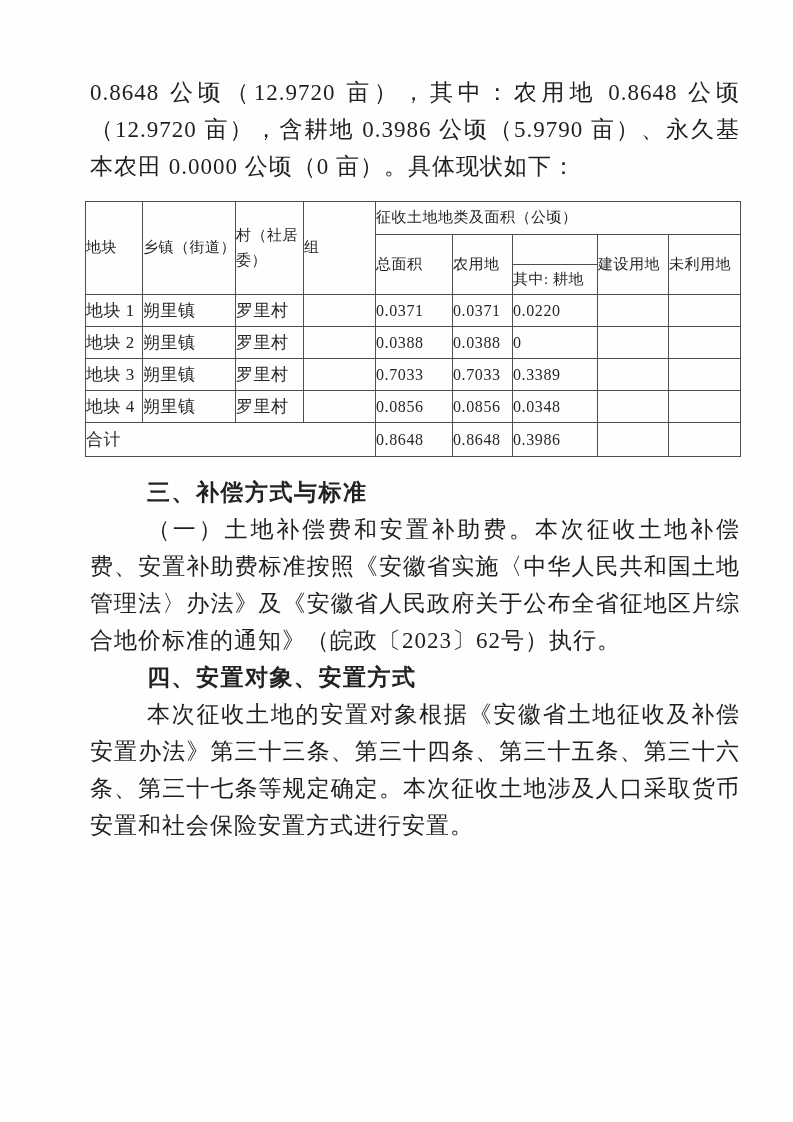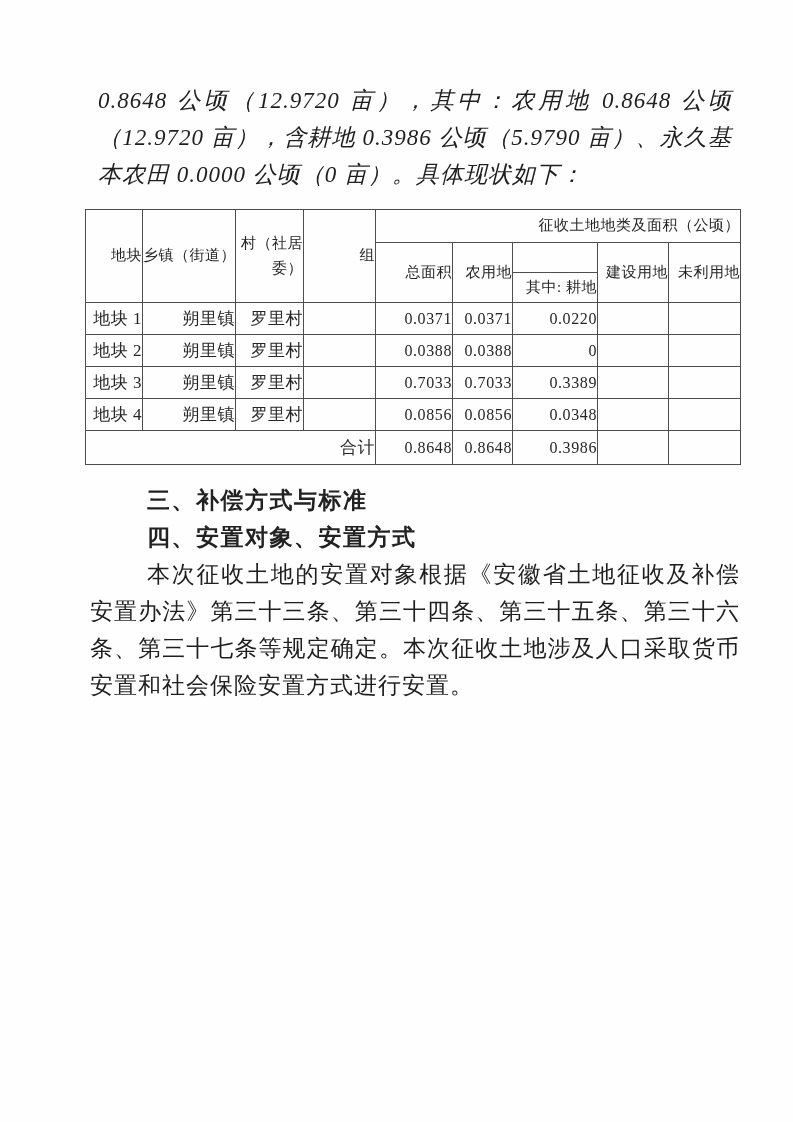--- a/index.html
+++ b/index.html
@@ -12,40 +12,39 @@
     width: 793px;
     height: 1122px;
     box-sizing: border-box;
     background: #fefefe;
     color: #1f1f1f;
     padding: 74px 53px 0 90px;
     overflow: hidden;
     font-family: "Liberation Serif", "DejaVu Serif", serif;
   }
   .intro {
-    margin: 8px;
+    margin: 0;
     font-size: 23px;
     line-height: 37px;
     letter-spacing: 1px;
     text-align: justify;
     text-justify: inter-ideograph;
-    font-style: italic;
   }
   table.land-table {
     border-collapse: collapse;
     table-layout: fixed;
     width: 655px;
     margin: 16px 0 0 -5px;
     color: #262626;
   }
   table.land-table th,
   table.land-table td {
     border: 1px solid #4e4e4e;
     padding: 0;
-    text-align: right;
+    text-align: left;
     vertical-align: middle;
     font-weight: normal;
     overflow: hidden;
   }
   table.land-table thead th {
     font-size: 15px;
     line-height: 1.55;
     letter-spacing: 0.5px;
     white-space: nowrap;
   }
@@ -171,17 +170,18 @@
         <td class="num">0.8648</td>
         <td class="num">0.3986</td>
         <td class="num"></td>
         <td class="num"></td>
       </tr>
     </tbody>
   </table>
 
   <div class="body-text">
     <h3 class="sec-heading">三、补偿方式与标准</h3>
+    <p class="para">（一）土地补偿费和安置补助费。本次征收土地补偿费、安置补助费标准按照《安徽省实施〈中华人民共和国土地管理法〉办法》及《安徽省人民政府关于公布全省征地区片综合地价标准的通知》（皖政〔2023〕62号）执行。</p>
     <h3 class="sec-heading">四、安置对象、安置方式</h3>
     <p class="para">本次征收土地的安置对象根据《安徽省土地征收及补偿安置办法》第三十三条、第三十四条、第三十五条、第三十六条、第三十七条等规定确定。本次征收土地涉及人口采取货币安置和社会保险安置方式进行安置。</p>
   </div>
 
 </div>
 
 </body></html>

